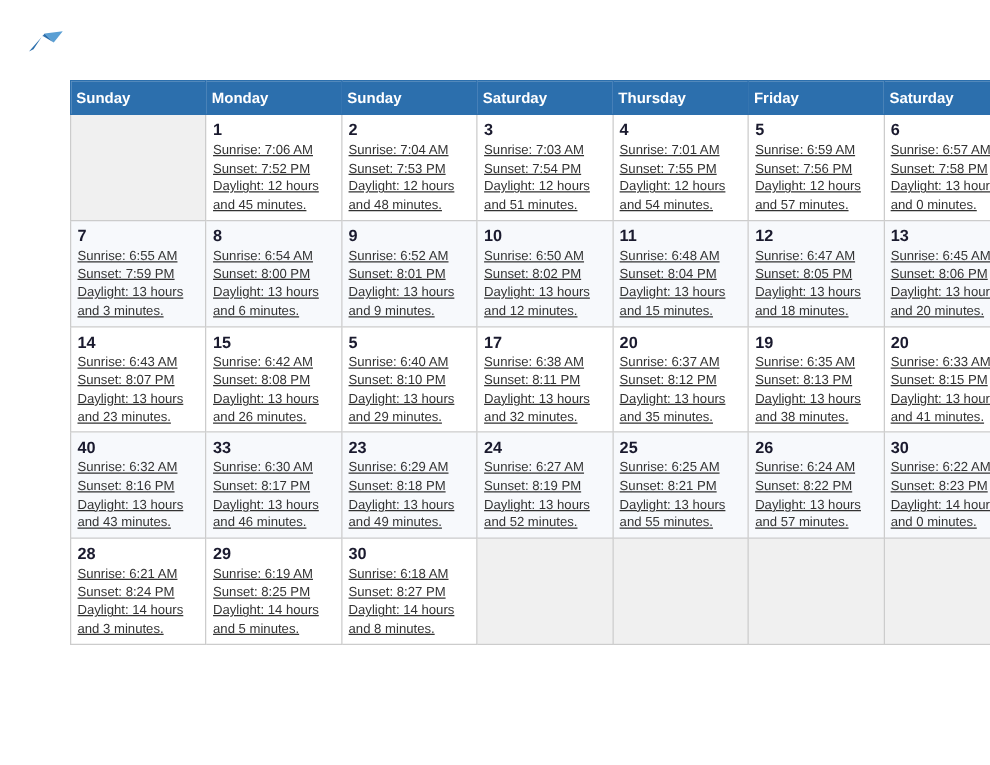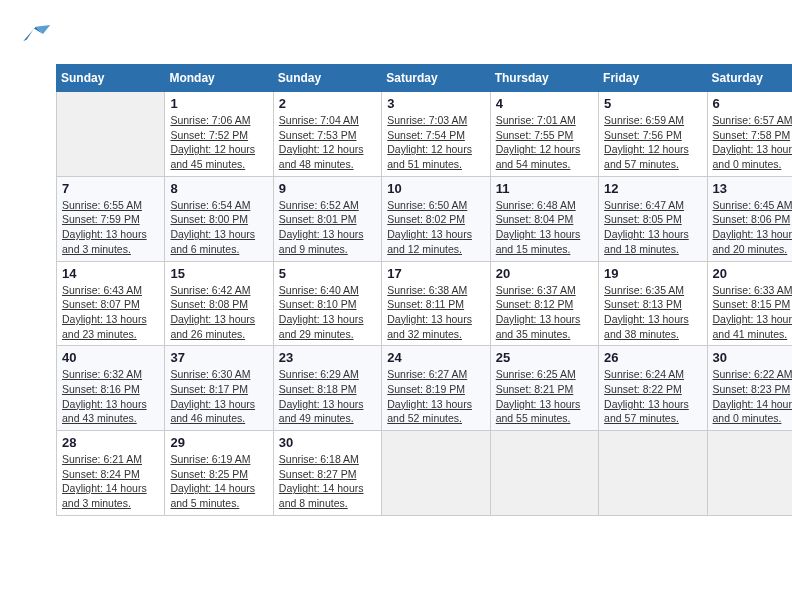--- a/index.html
+++ b/index.html
@@ -208,21 +208,21 @@
           <span class="day-number">20</span>
           <div class="day-info">Sunrise: 6:33 AM<br>Sunset: 8:15 PM<br>Daylight: 13 hours<br>and 41 minutes.</div>
         </td>
       </tr>
       <tr>
         <td>
           <span class="day-number">40</span>
           <div class="day-info">Sunrise: 6:32 AM<br>Sunset: 8:16 PM<br>Daylight: 13 hours<br>and 43 minutes.</div>
         </td>
         <td>
-          <span class="day-number">37</span>
+          <span class="day-number">33</span>
           <div class="day-info">Sunrise: 6:30 AM<br>Sunset: 8:17 PM<br>Daylight: 13 hours<br>and 46 minutes.</div>
         </td>
         <td>
           <span class="day-number">23</span>
           <div class="day-info">Sunrise: 6:29 AM<br>Sunset: 8:18 PM<br>Daylight: 13 hours<br>and 49 minutes.</div>
         </td>
         <td>
           <span class="day-number">24</span>
           <div class="day-info">Sunrise: 6:27 AM<br>Sunset: 8:19 PM<br>Daylight: 13 hours<br>and 52 minutes.</div>
         </td>

